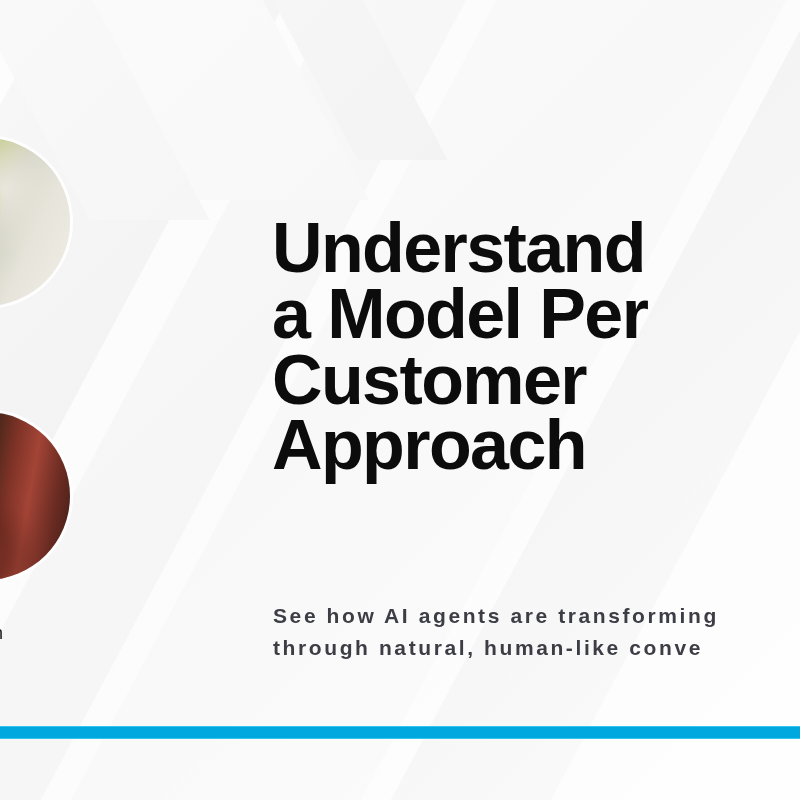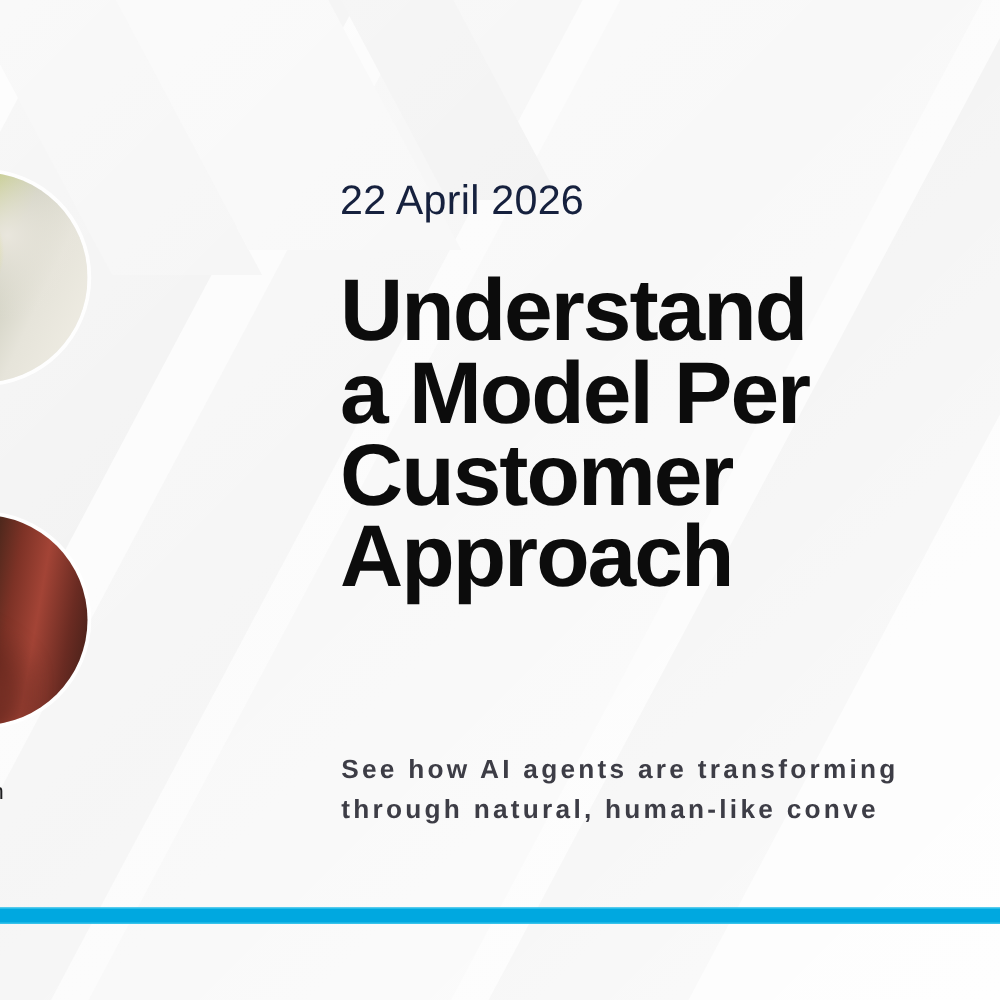--- a/index.html
+++ b/index.html
@@ -228,21 +228,20 @@
       <div class="speaker-meta">
         <div class="speaker-name">mon</div>
         <div class="speaker-role">Research</div>
       </div>
     </div>
 
   </div>
 
   <div class="content">
 
-    <div class="event-date">22 April 2026</div>
 
     <div class="headline">
       <div class="headline-line">Understand</div>
       <div class="headline-line">a Model Per</div>
       <div class="headline-line">Customer</div>
       <div class="headline-line">Approach</div>
     </div>
 
     <div class="subtitle">
       <div class="subtitle-line">See how AI agents are transforming</div>

